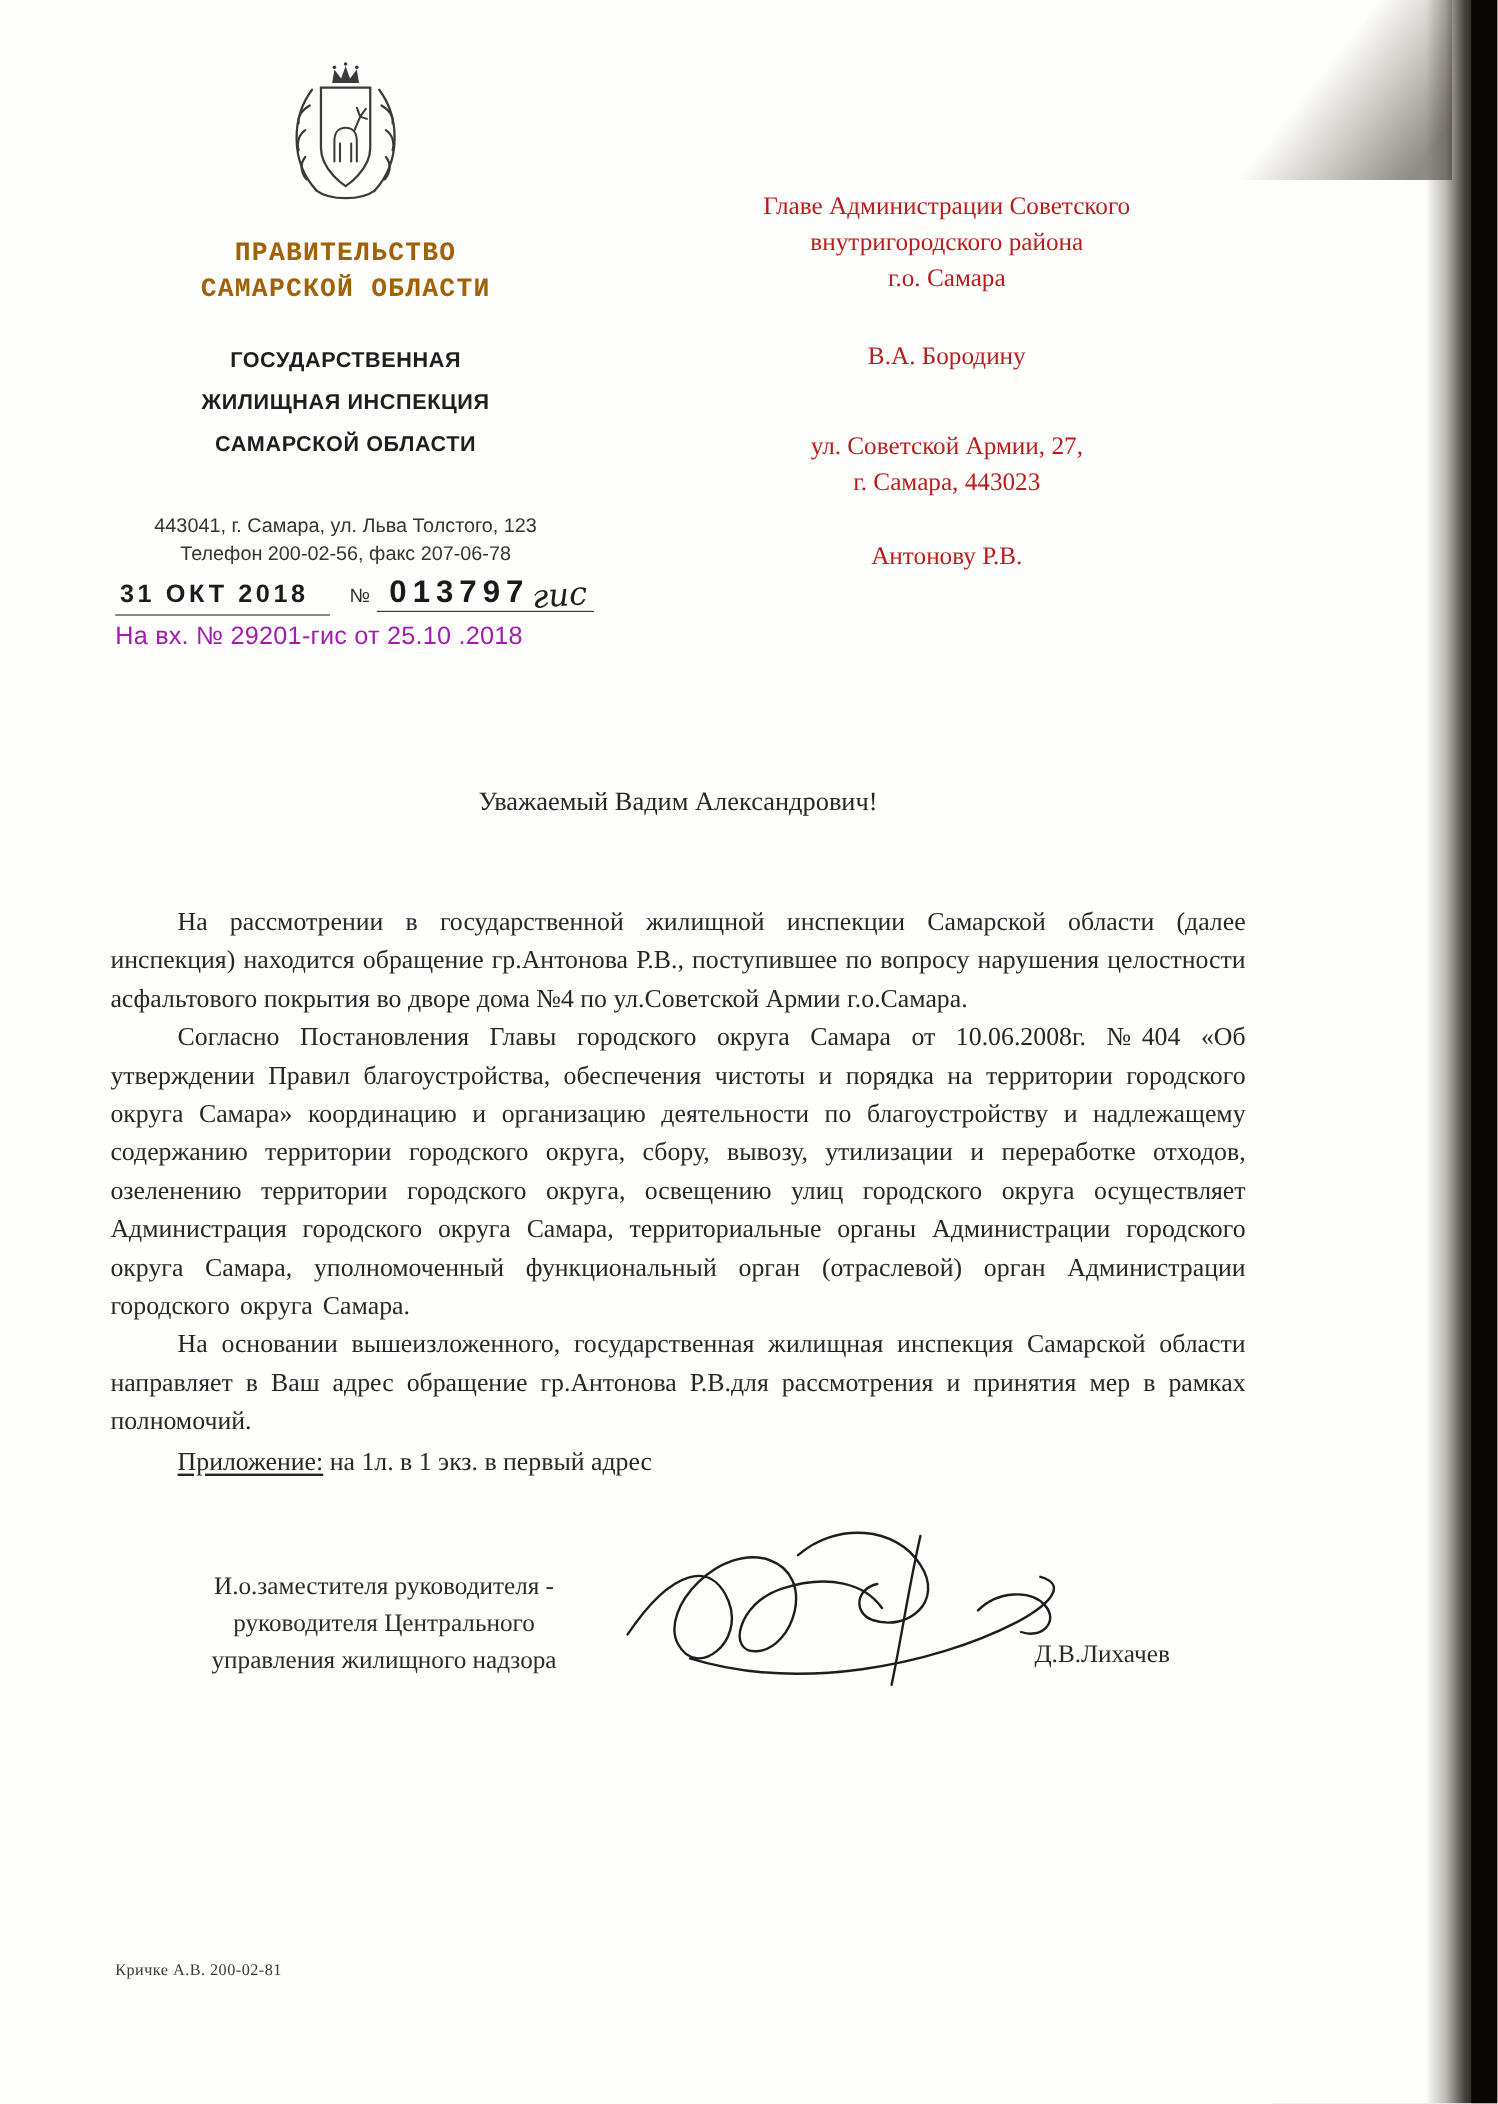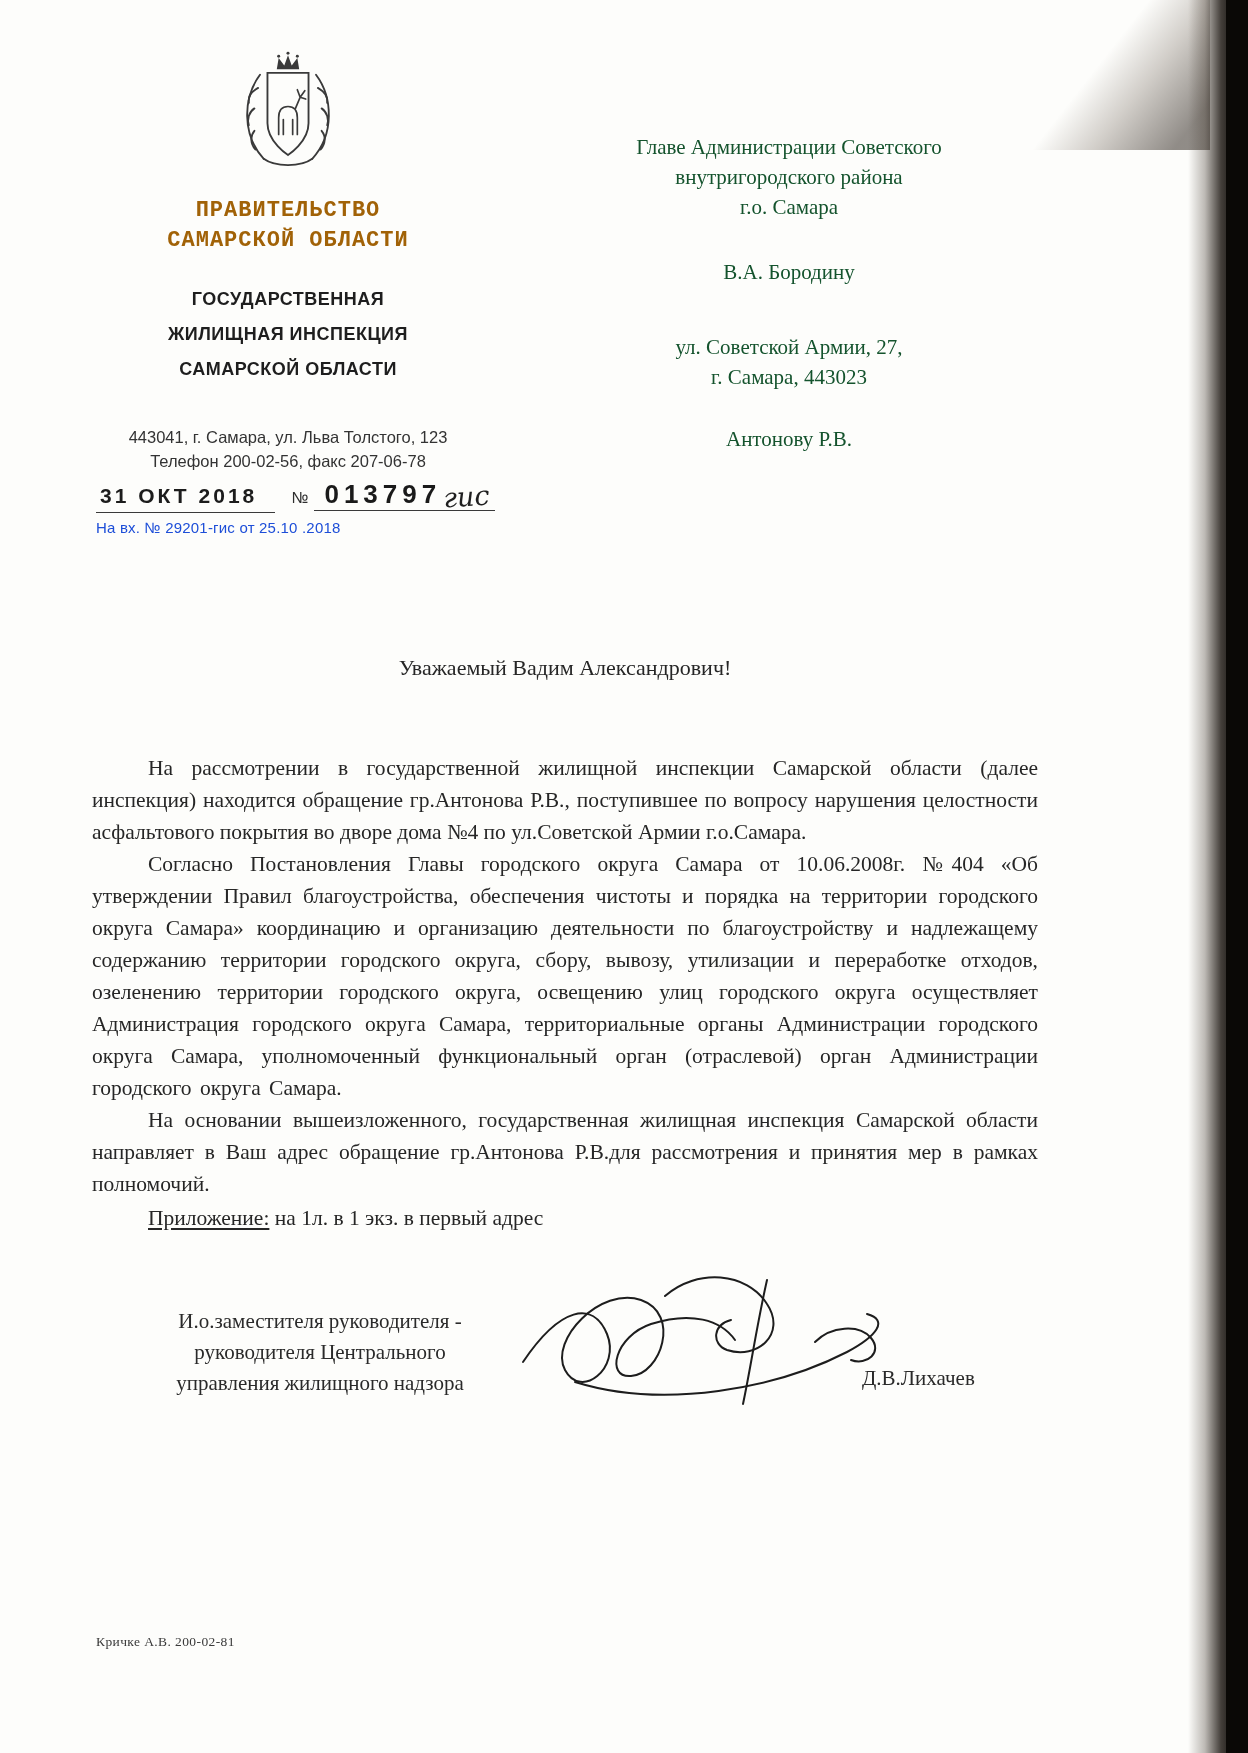--- a/index.html
+++ b/index.html
@@ -80,27 +80,27 @@
   }
   .stamp-suffix{
     display:inline-block;
     font-family:"DejaVu Serif", serif;
     font-style:italic;font-size:27px;color:#1f1f1f;
     transform:rotate(-4deg) translateY(3px);
     margin-left:2px;
   }
   .incoming{
     margin-top:6px;
-    font-size:15px;color:#1d4ed8;letter-spacing:0.2px;
+    font-size:21px;color:#a21caf;letter-spacing:0.2px;
   }
 
   
   .recipient{
-    position:absolute;left:556px;top:132px;width:466px;
-    text-align:center;font-size:21px;line-height:30px;color:#14532d;
+    position:absolute;left:556px;top:156px;width:466px;
+    text-align:center;font-size:21px;line-height:30px;color:#b91c1c;
   }
   .recipient .name{margin-top:35px;}
   .recipient .addr{margin-top:45px;}
   .recipient .second-name{margin-top:32px;}
   .recipient .second-email{margin-top:32px;letter-spacing:0.3px;}
 
   
   .body-text{
     position:absolute;left:92px;top:652px;width:946px;
     font-size:21.5px;line-height:32px;color:#262626;

